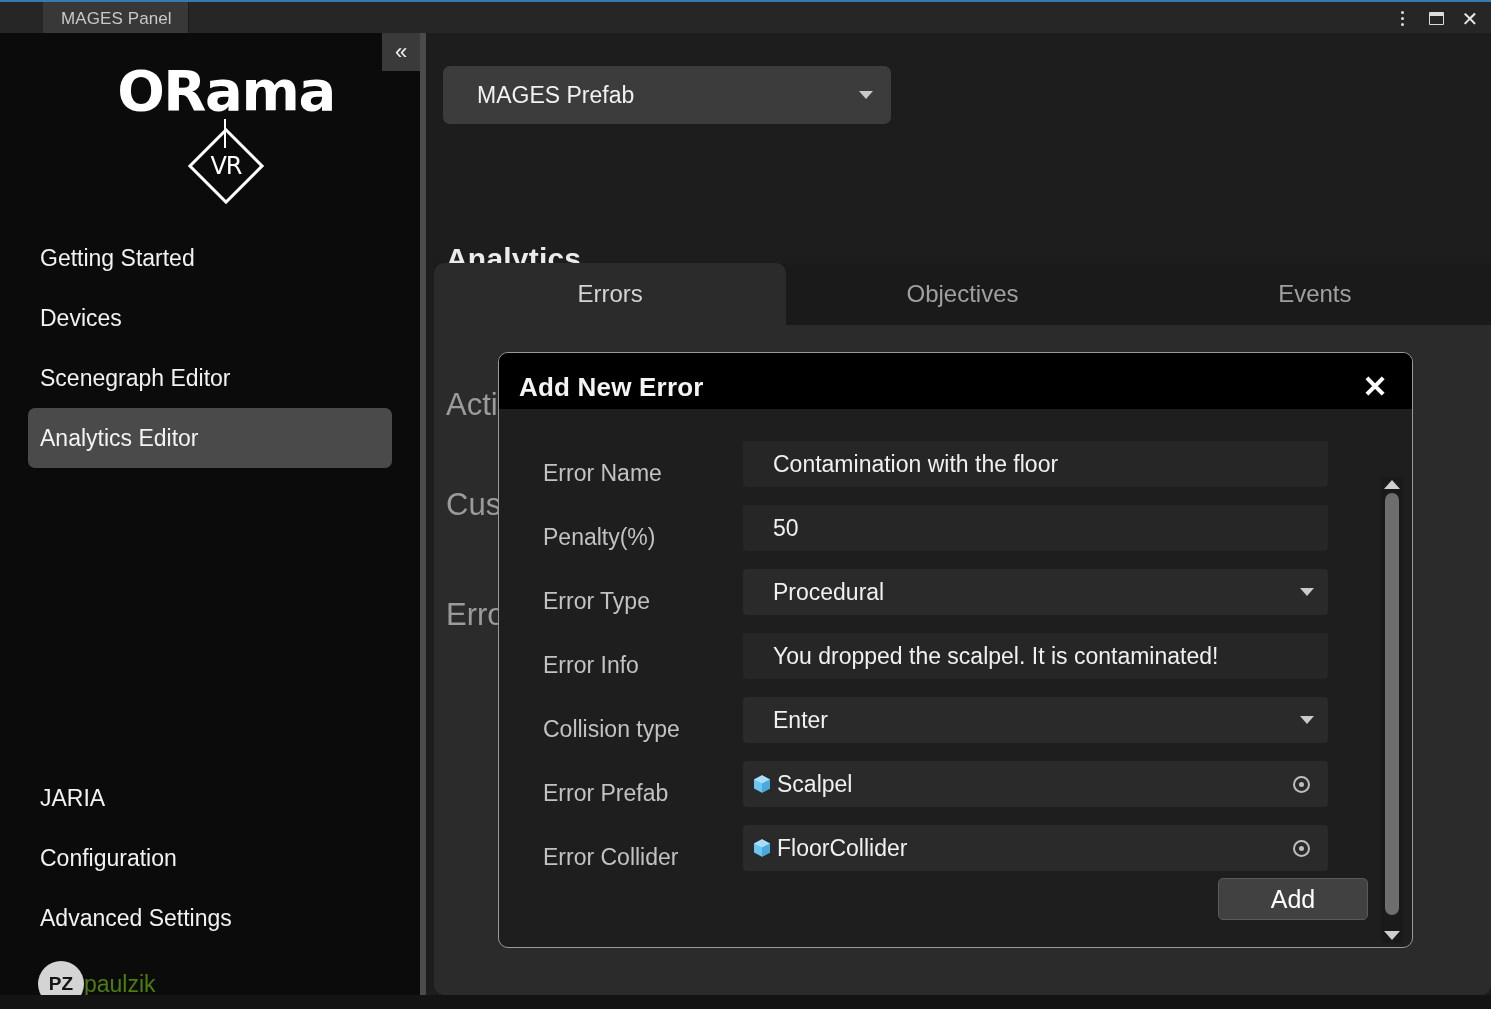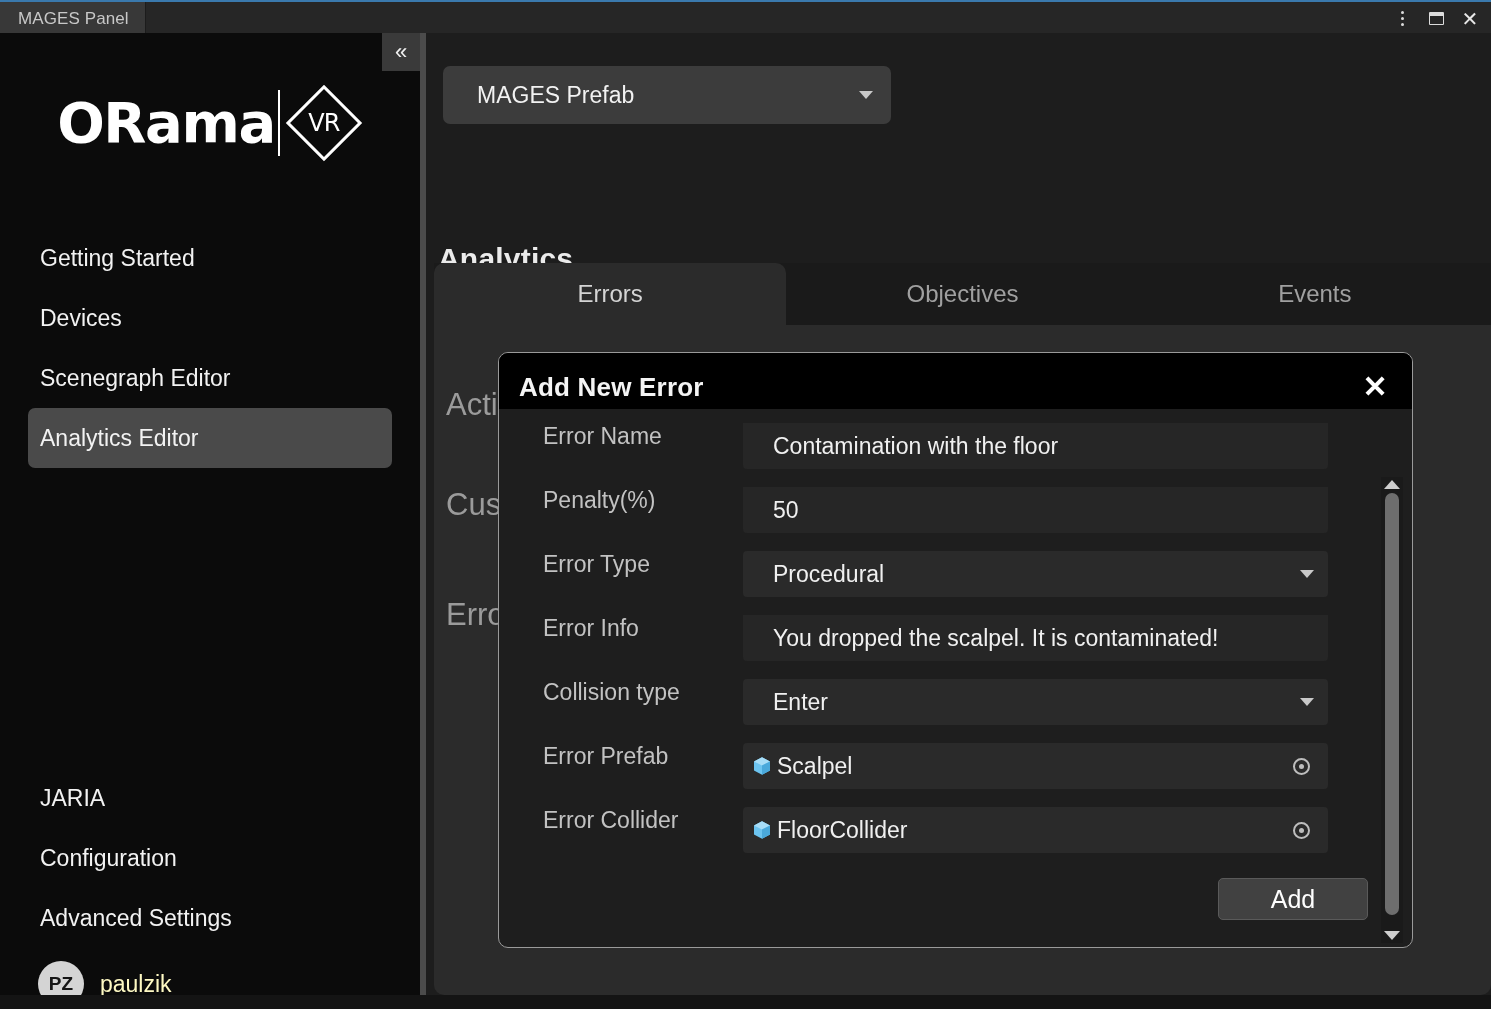--- a/index.html
+++ b/index.html
@@ -29,20 +29,21 @@
     height: 33px;
     background: #262626;
     border-top: 2px solid #3a79ad;
   }
   .tab-strip {
     position: absolute;
     top: 0; left: 0;
     height: 33px;
     display: flex;
     align-items: stretch;
+    padding-left: 43px;
   }
   .win-tab {
     background: #383838;
     color: #c8c8c8;
     font-size: 17px;
     display: flex;
     align-items: center;
     padding: 0 16px 0 18px;
     border-right: 1px solid #1c1c1c;
     letter-spacing: 0.1px;
@@ -86,26 +87,26 @@
     top: 0; right: 0;
     width: 38px; height: 38px;
     background: #3a3a3a;
     display: flex; align-items: center; justify-content: center;
     color: #f0f0f0;
     font-size: 22px;
     line-height: 1;
   }
   .logo-wrap {
     position: absolute;
-    top: 30px; left: 0;
+    top: 30px; left: 16px;
     width: 420px;
     height: 120px;
     display: flex;
     align-items: center;
-    justify-content: center;
+    flex-direction: column;
   }
   .logo-text {
     color: #ffffff;
     font-size: 56px;
     font-weight: 700;
     letter-spacing: -1.4px;
     line-height: 1;
     font-family: "DejaVu Sans", sans-serif;
   }
   .logo-sep {
@@ -161,21 +162,21 @@
   .avatar {
     width: 46px; height: 46px;
     border-radius: 50%;
     background: #d4d4d4;
     color: #151515;
     font-size: 19px;
     font-weight: 700;
     display: flex; align-items: center; justify-content: center;
     flex: none;
   }
-  .user-name { color: #fef9c3; font-size: 23px; margin-left: 16px; }
+  .user-name { color: #4d7c0f; font-size: 23px; }
 
   .side-divider {
     position: absolute;
     top: 33px; left: 420px;
     width: 6px; height: 976px;
     background: #4b4b4b;
   }
 
   
   .main {
@@ -201,21 +202,21 @@
   .bundle-select .caret { margin-left: auto; }
   .caret {
     width: 0; height: 0;
     border-left: 7px solid transparent;
     border-right: 7px solid transparent;
     border-top: 8px solid #c9c9c9;
   }
 
   .section-title {
     position: absolute;
-    top: 209px; left: 12px;
+    top: 209px; left: 20px;
     color: #ebebeb;
     font-size: 30px;
     font-weight: 700;
     letter-spacing: 0.2px;
   }
 
   
   .tabs {
     position: absolute;
     top: 230px; left: 8px;
@@ -297,21 +298,21 @@
   }
 
   .modal-body {
     position: relative;
     height: 538px;
     padding: 14px 0 0 0;
   }
 
   .form-row {
     display: flex;
-    align-items: flex-start;
+    align-items: flex-end;
     height: 64px;
     padding: 0 44px 0 44px;
   }
   .field-label {
     width: 200px;
     flex: none;
     color: #c2c2c2;
     font-size: 23px;
   }
   .field-ctrl {

